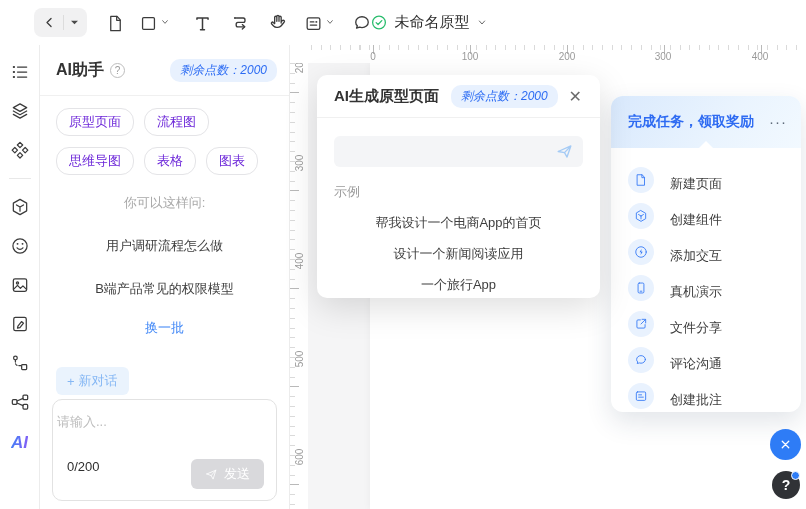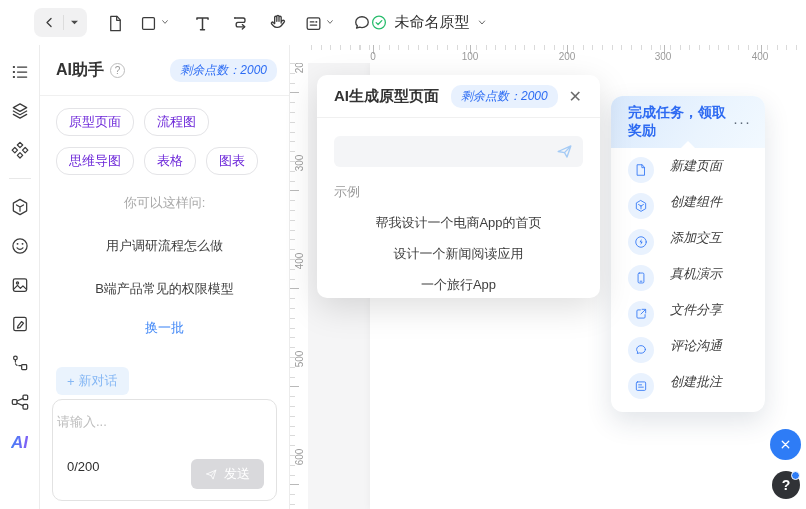--- a/index.html
+++ b/index.html
@@ -68,27 +68,27 @@
   .modal-title { font-size:15px; font-weight:700; color:#333; }
   .modal-close { margin-left:auto; color:#6b6b6b; font-size:16px; line-height:16px; cursor:pointer; padding:2px 4px; }
   .modal .pts-badge { margin-left:12px; margin-right:auto; }
   .modal-divider { height:1px; background:#f0f0f0; }
   .gen-input { position:relative; margin:18px 17px 0; height:31px; background:#f4f5f7; border-radius:6px; }
   .gen-send { position:absolute; right:9px; top:6px; }
   .examples-label { margin:16px 17px 0; font-size:13px; color:#9a9a9a; }
   .example { text-align:center; font-size:13px; color:#3e3e3e; margin-top:13px; cursor:pointer; }
 
   
-  .tasks { position:absolute; left:611px; top:96px; width:154px; height:316px; background:#fff; border-radius:12px; box-shadow:0 10px 26px rgba(31,56,88,0.13); z-index:9; }
+  .tasks { position:absolute; left:611px; top:96px; width:190px; height:316px; background:#fff; border-radius:12px; box-shadow:0 10px 26px rgba(31,56,88,0.13); z-index:9; }
   .tasks-head { height:52px; background:linear-gradient(125deg,#d9e9fd 0%,#eaf4fe 60%,#f2f9ff 100%); border-radius:12px 12px 0 0; display:flex; align-items:center; padding:0 14px 0 17px; }
   .tasks-title { color:#2e6bf2; font-size:14px; font-weight:700; }
   .tasks-more { margin-left:auto; color:#5f6b7a; font-size:15px; letter-spacing:1px; cursor:pointer; line-height:10px; }
   .tasks-body { position:relative; background:#fff; border-radius:0 0 12px 12px; padding-top:9px; }
   .tasks-body::before { content:""; position:absolute; top:-7px; left:50%; transform:translateX(-50%); border-left:8px solid transparent; border-right:8px solid transparent; border-bottom:8px solid #fff; }
-  .task-row { height:36px; display:flex; align-items:flex-start; padding-left:17px; gap:16px; cursor:pointer;font-style:italic; }
+  .task-row { height:36px; display:flex; align-items:flex-end; padding-left:17px; gap:16px; cursor:pointer; }
   .task-ico { width:26px; height:26px; border-radius:50%; background:#e9f2fe; display:flex; align-items:center; justify-content:center; }
   .task-ico svg { stroke:#3478f6; fill:none; stroke-width:1.5; stroke-linecap:round; stroke-linejoin:round; }
   .task-label { font-size:13px; color:#3c3c3c; }
 
   
   .fab-close { position:absolute; left:770px; top:429px; width:31px; height:31px; border-radius:50%; background:#2e7cf6; display:flex; align-items:center; justify-content:center; cursor:pointer; z-index:11; }
   .fab-close svg { stroke:#fff; stroke-width:2.4; stroke-linecap:round; }
   .fab-help { position:absolute; left:772px; top:471px; width:28px; height:28px; border-radius:50%; background:#303236; color:#fff; font-size:14px; font-weight:700; display:flex; align-items:center; justify-content:center; cursor:pointer; z-index:11; }
   .fab-help .dot { position:absolute; right:0; top:0; width:9px; height:9px; border-radius:50%; background:#2e7cf6; border:1.5px solid #fff; }
 </style>

